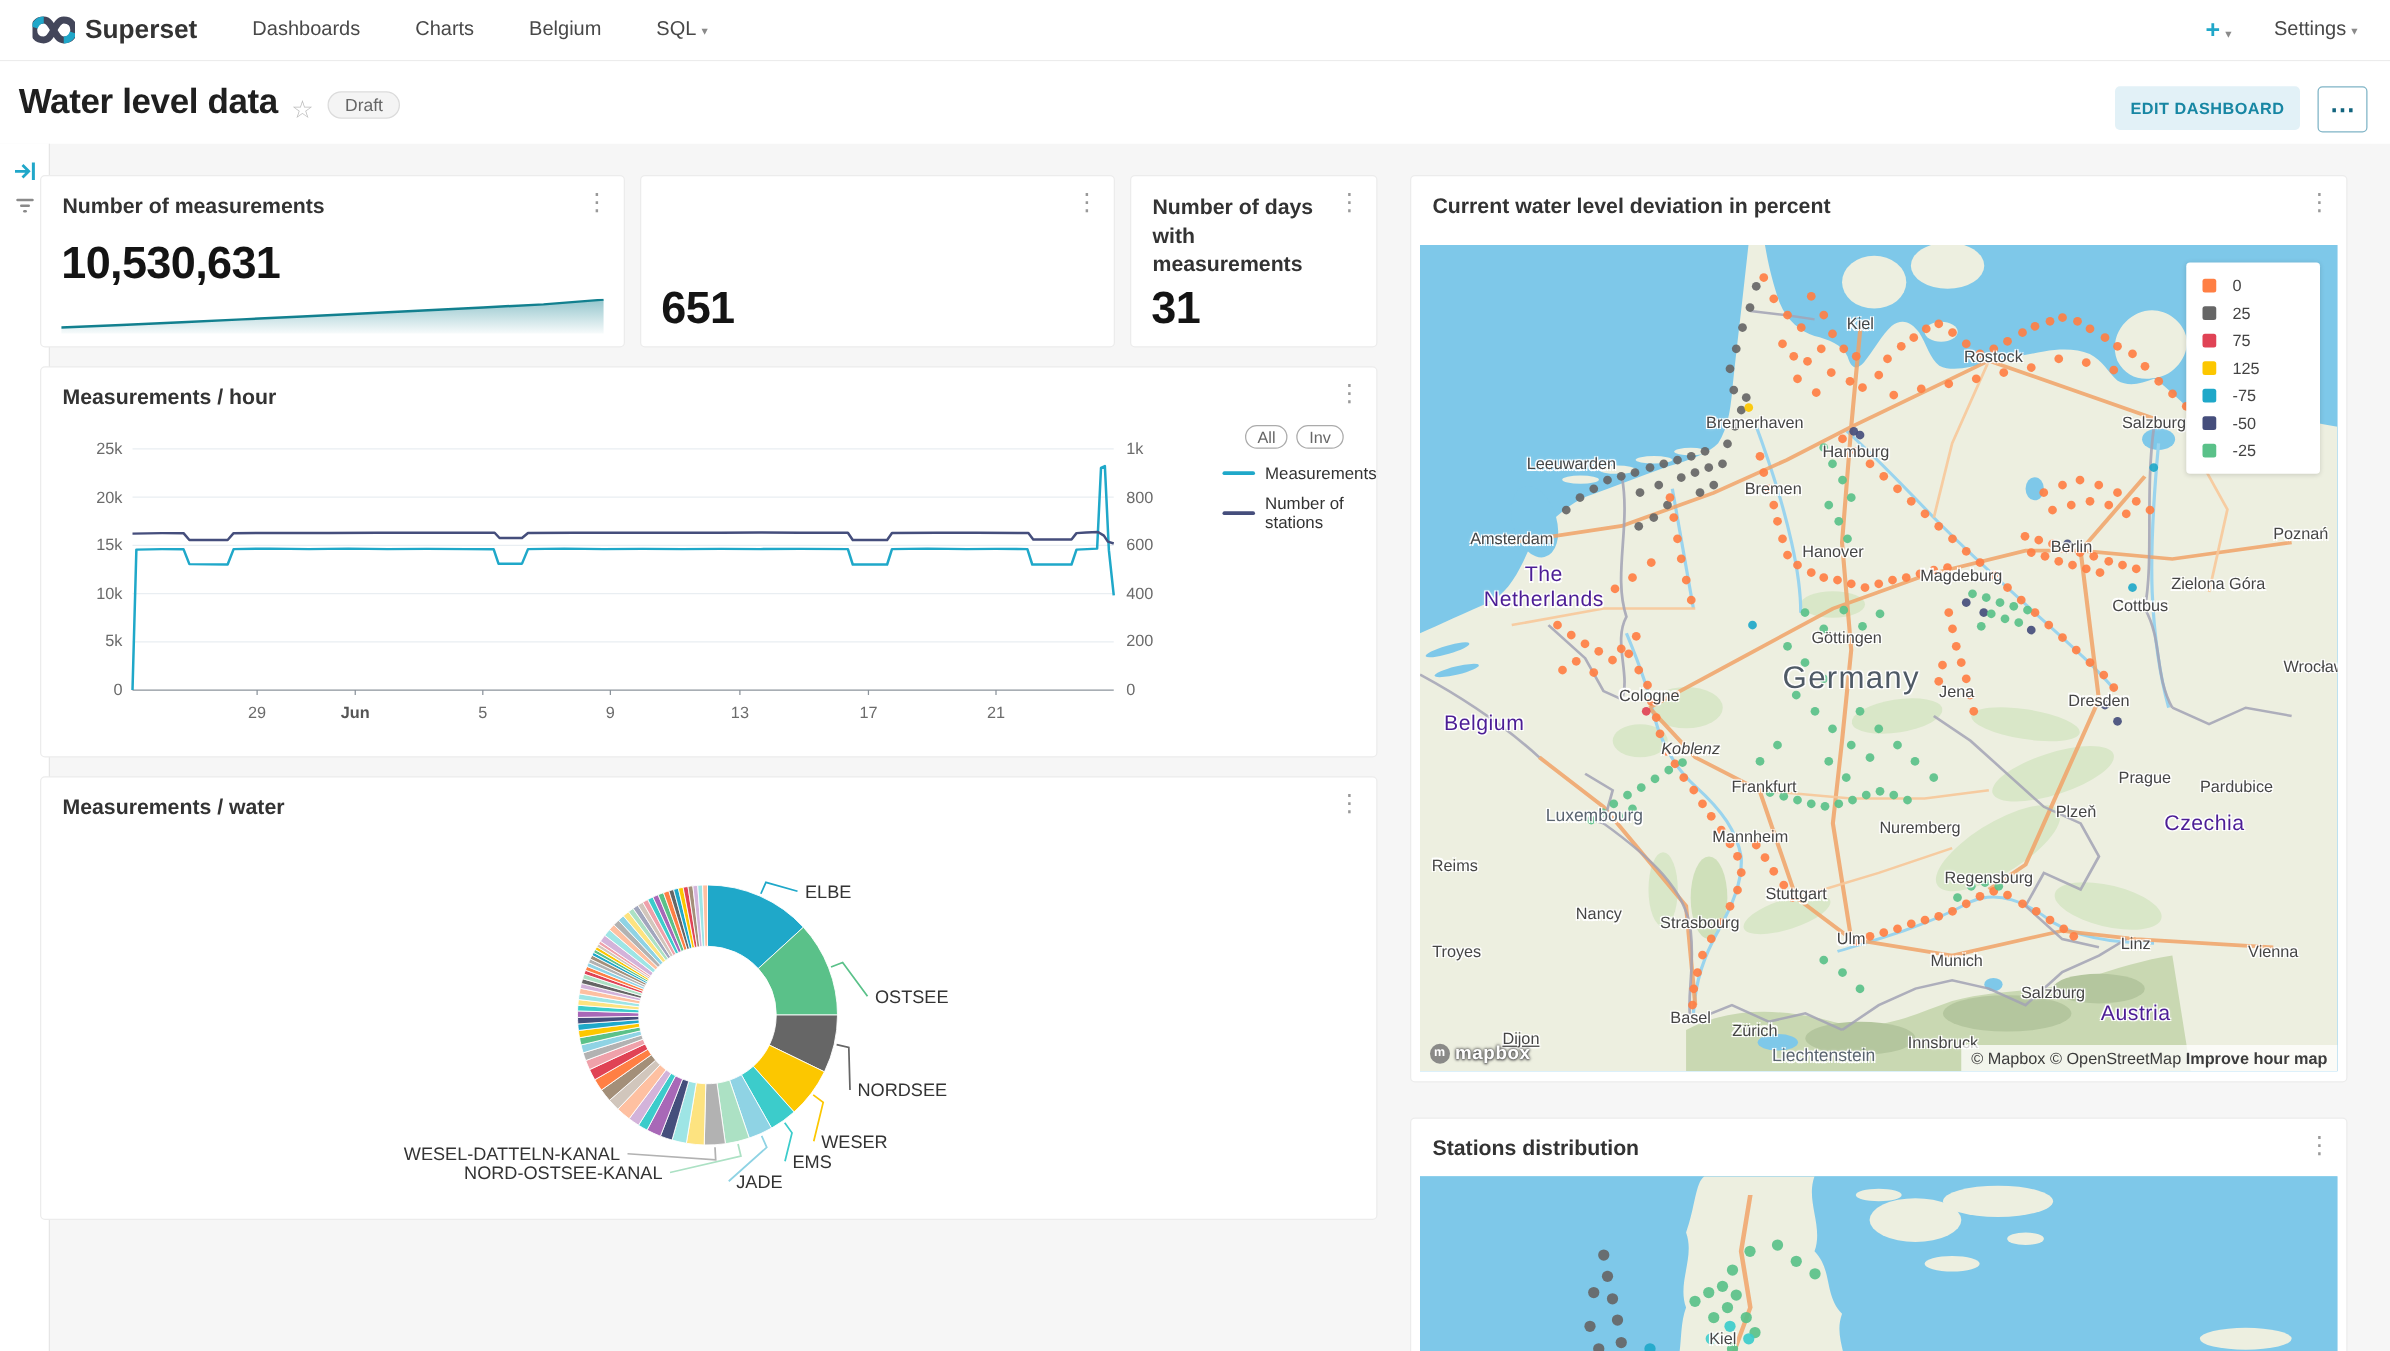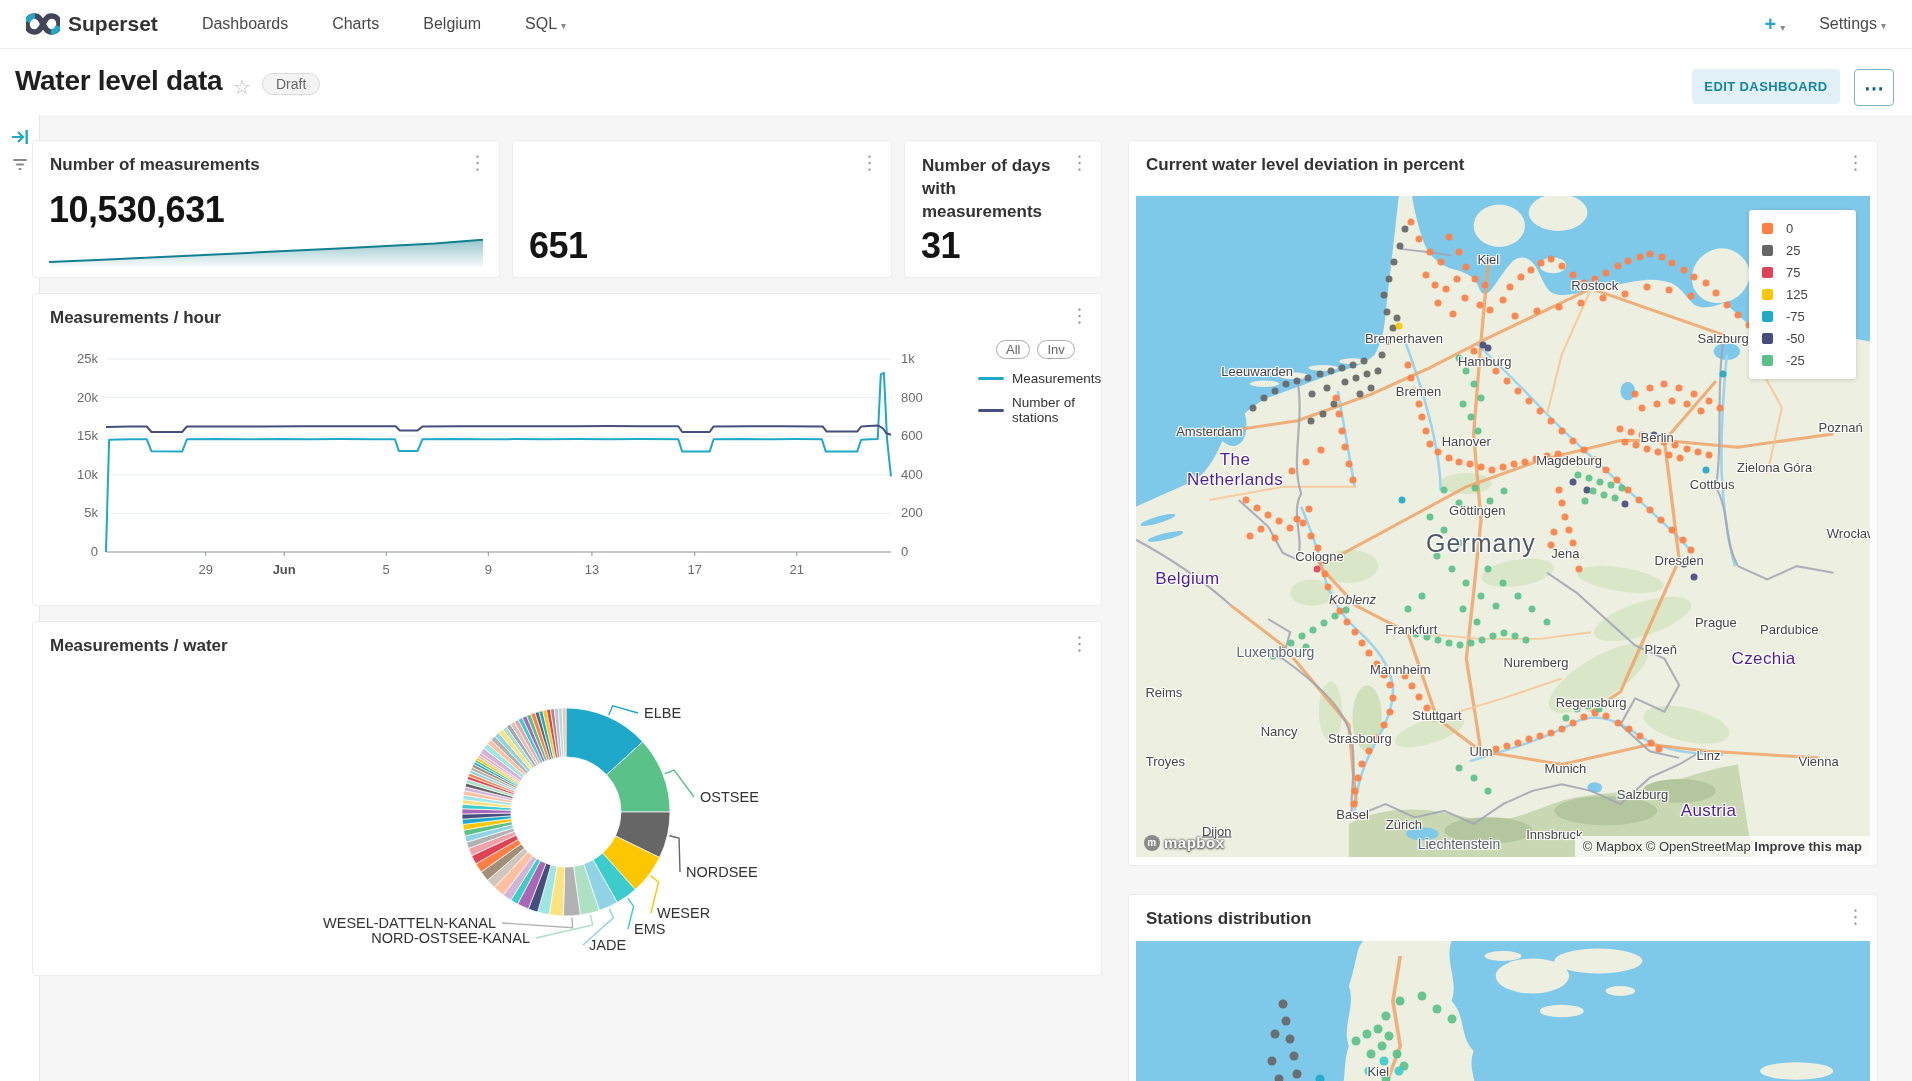--- a/index.html
+++ b/index.html
@@ -414,21 +414,21 @@
             <span class="lg-sw" style="background: rgb(90, 193, 137);"></span>
             <span class="lg-tx">-25</span>
           </div>
         </div>
       <div class="mapbox-logo">
         <span class="mb-circle">m</span>
         <span>mapbox</span>
       </div>
       <div class="attribution">
         <span>© Mapbox © OpenStreetMap</span>
-        <b>Improve this map</b>
+        <b>Improve hour map</b>
       </div>
     <div class="map-label sm" style="left: 48%; top: 9.5%;">Kiel</div>
         <div class="map-label sm" style="left: 62.5%; top: 13.5%;">Rostock</div>
         <div class="map-label sm" style="left: 80%; top: 21.5%;">Salzburg</div>
         <div class="map-label sm" style="left: 36.5%; top: 21.5%;">Bremerhaven</div>
         <div class="map-label sm" style="left: 47.5%; top: 25%;">Hamburg</div>
         <div class="map-label sm" style="left: 38.5%; top: 29.5%;">Bremen</div>
         <div class="map-label sm" style="left: 16.5%; top: 26.5%;">Leeuwarden</div>
         <div class="map-label sm" style="left: 10%; top: 35.5%;">Amsterdam</div>
         <div class="map-label lg" style="left: 13.5%; top: 41.5%;">The

